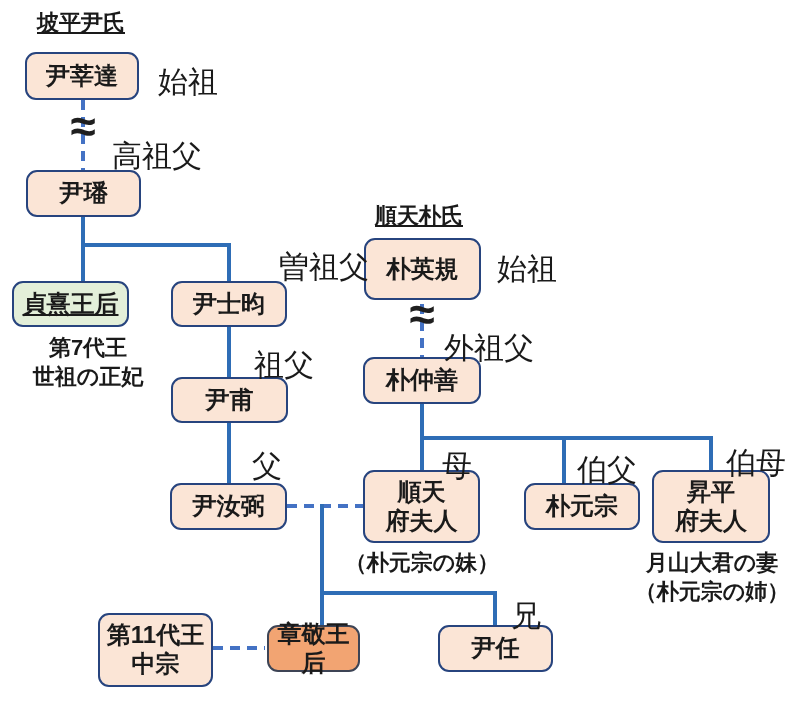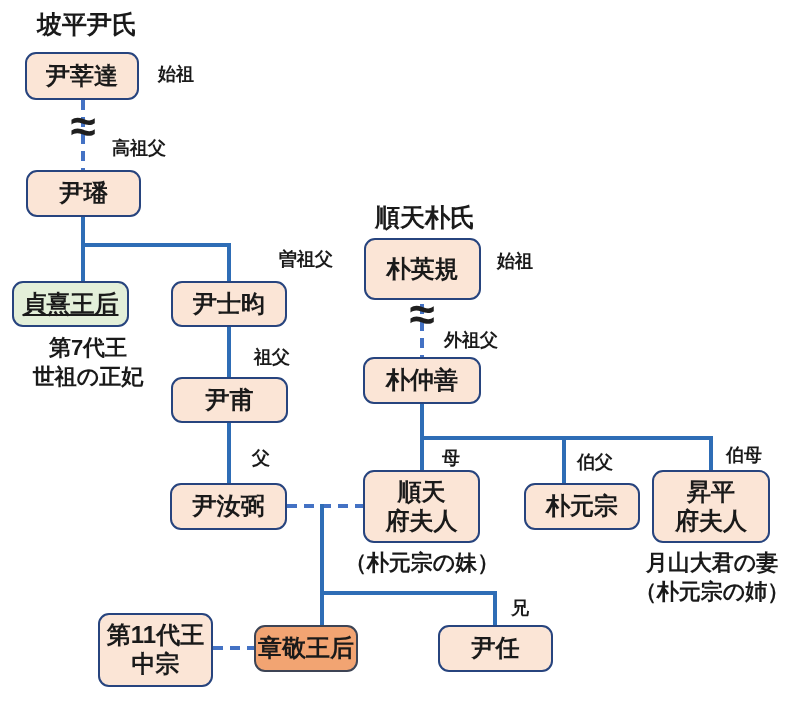--- a/index.html
+++ b/index.html
@@ -18,22 +18,22 @@
     background:var(--box-fill);border:2.5px solid var(--box-border);
     border-radius:11px;font-size:24px;font-weight:bold;line-height:1.2;
     white-space:pre-line;text-align:center;box-sizing:border-box;
   }
   .node.green{background:var(--queen-consort-fill);}
   .node.orange{background:var(--highlight-fill);border-color:var(--highlight-border);}
   .lv{position:absolute;width:4px;background:var(--solid-line);}
   .lh{position:absolute;height:4px;background:var(--solid-line);}
   .dv{position:absolute;width:4px;background:repeating-linear-gradient(180deg,var(--dashed-line) 0 10px,transparent 10px 17px);}
   .dh{position:absolute;height:4px;background:repeating-linear-gradient(90deg,var(--dashed-line) 0 10px,transparent 10px 17px);}
-  .lbl{position:absolute;font-size:18px;font-weight:bold;white-space:nowrap;}
-  .hdr{position:absolute;font-size:25px;font-weight:bold;white-space:nowrap;}
+  .lbl{position:absolute;font-size:30px;font-weight:normal;white-space:nowrap;}
+  .hdr{position:absolute;font-size:22px;font-weight:bold;white-space:nowrap;text-decoration:underline;}
   .note{position:absolute;font-size:22px;font-weight:bold;line-height:1.3;
         white-space:pre-line;text-align:center;}
   .approx{position:absolute;width:48px;height:48px;display:flex;align-items:center;
           justify-content:center;font-size:46px;font-weight:bold;color:#1f1f1f;line-height:1;}
 </style>
 </head>
 <body>
 
 <div class="canvas">
 
@@ -72,21 +72,21 @@
   <div class="node" style="left:170px;top:483px;width:117px;height:47px;">尹汝弼</div>
   <div class="node" style="left:364px;top:238px;width:117px;height:62px;">朴英規</div>
   <div class="node" style="left:363px;top:357px;width:118px;height:47px;">朴仲善</div>
   <div class="node" style="left:363px;top:470px;width:117px;height:73px;">順天
 府夫人</div>
   <div class="node" style="left:524px;top:483px;width:116px;height:47px;">朴元宗</div>
   <div class="node" style="left:652px;top:470px;width:118px;height:73px;">昇平
 府夫人</div>
   <div class="node" style="left:98px;top:613px;width:115px;height:74px;">第11代王
 中宗</div>
-  <div class="node orange" style="left:254px;top:625px;width:104px;height:47px;">章敬王后</div>
+  <div class="node orange" style="left:267px;top:625px;width:93px;height:47px;">章敬王后</div>
   <div class="node" style="left:438px;top:625px;width:115px;height:47px;">尹任</div>
 
   <div class="lbl" style="left:158px;top:62px;">始祖</div>
   <div class="lbl" style="left:112px;top:136px;">高祖父</div>
   <div class="lbl" style="left:255px;top:247px;margin-left:24px;">曽祖父</div>
   <div class="lbl" style="left:254px;top:345px;">祖父</div>
   <div class="lbl" style="left:252px;top:446px;">父</div>
   <div class="lbl" style="left:497px;top:249px;">始祖</div>
   <div class="lbl" style="left:444px;top:328px;">外祖父</div>
   <div class="lbl" style="left:442px;top:446px;">母</div>

